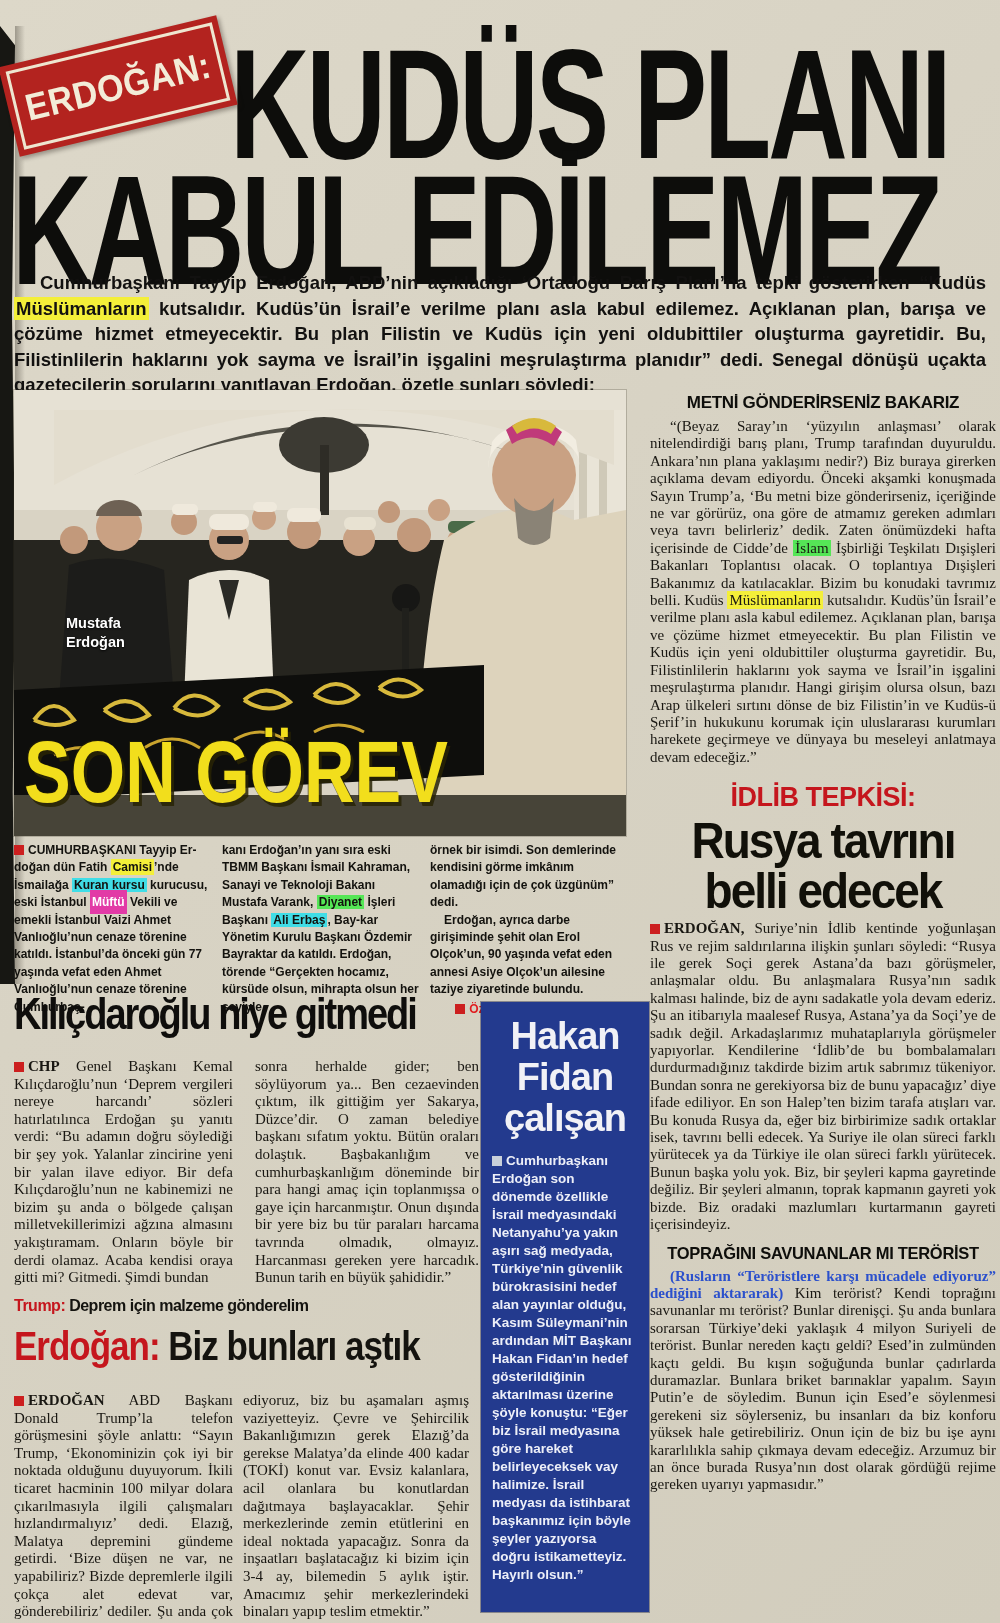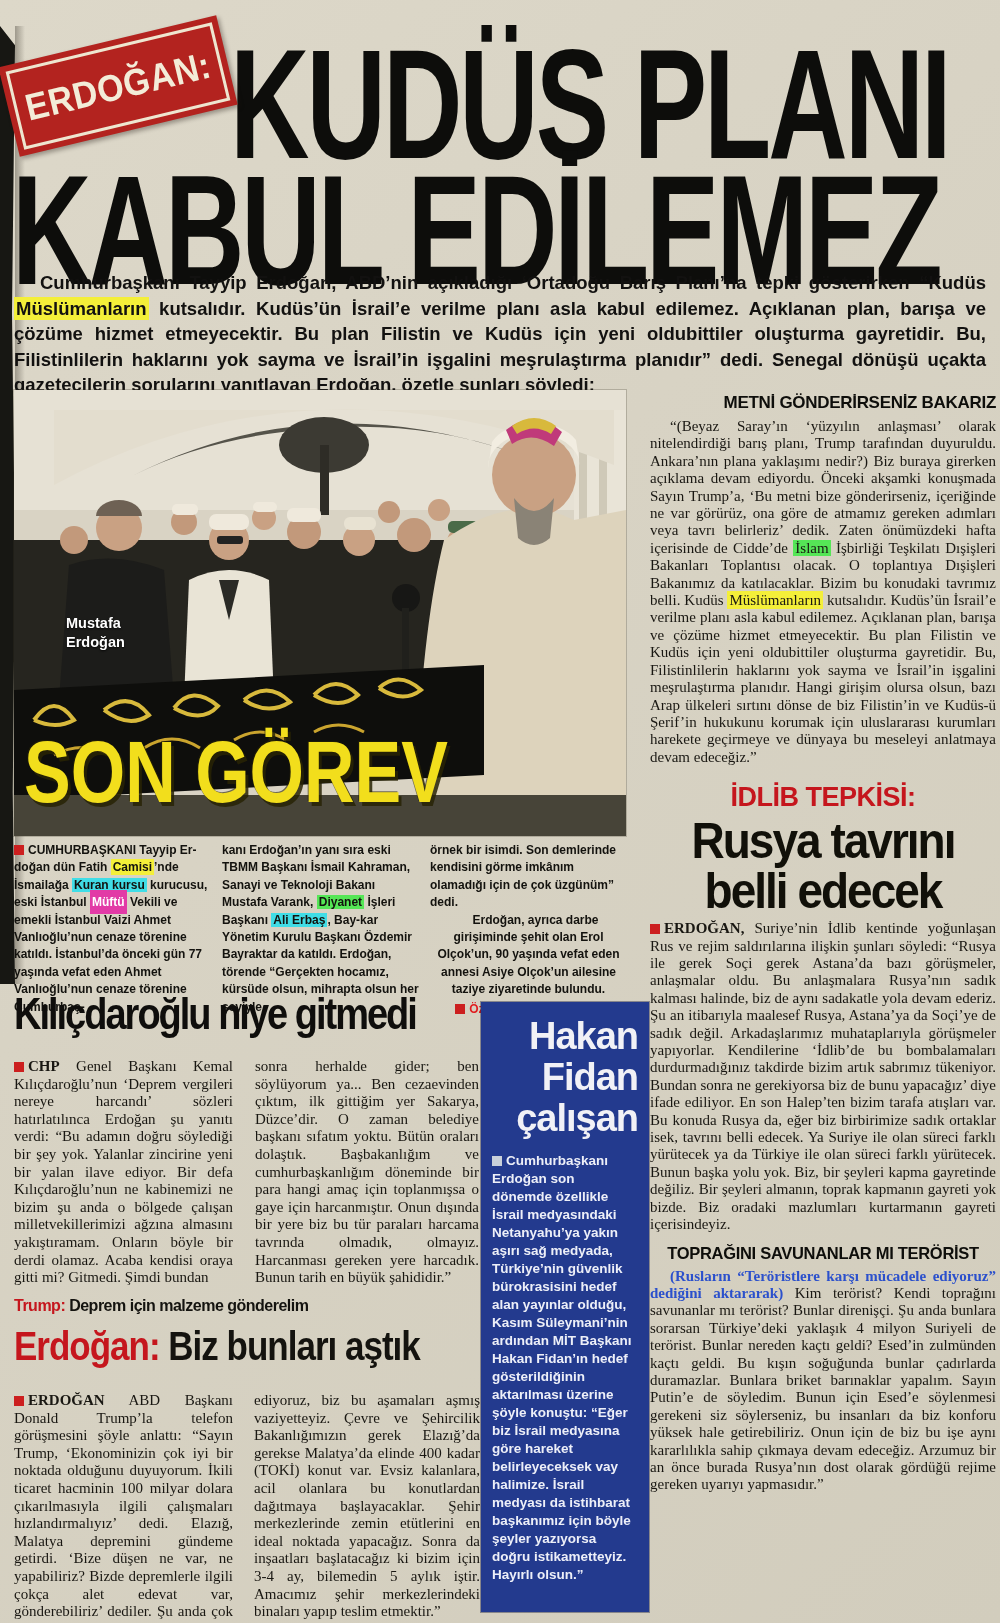--- a/index.html
+++ b/index.html
@@ -35,46 +35,46 @@
   .photo svg{display:block;}
   .photo-name{position:absolute;left:52px;top:224px;color:#fff;font-weight:700;font-size:14.5px;line-height:1.3;
               text-shadow:0 1px 2px rgba(0,0,0,.8);}
   .photo-overlay-title{position:absolute;left:10px;bottom:14px;font-weight:900;font-size:70px;letter-spacing:0;
               color:#f2de1c;transform:scaleY(1.25);transform-origin:bottom left;white-space:nowrap;
               text-shadow:3px 3px 0 rgba(40,35,5,.85),-1px -1px 0 rgba(40,35,5,.6);}
   
   .cap{position:absolute;top:842px;width:197px;font-weight:700;font-size:12px;line-height:17.4px;color:#13120e;text-align:left;}
   .c1{left:14px;}.c2{left:222px;}.c3{left:430px;}
   .cap p{margin:0;}
-  .cap .p2{text-indent:14px;text-align:center;}
+  .cap .p2{text-indent:14px;}
   .byline{margin-top:2px;text-align:right;color:#e01d1f;font-weight:800;font-size:12px;}
   .sq{display:inline-block;width:10px;height:10px;background:#cc1f1f;margin-right:4px;vertical-align:-1px;}
   .sq-blue{background:#c9d0da;}
   
   .kilic-title{position:absolute;left:14px;top:990px;font-weight:900;font-size:38px;letter-spacing:-2px;
                color:#0f0e0c;transform:scaleY(1.15);transform-origin:top left;white-space:nowrap;}
   .serifcol{position:absolute;font-family:"Liberation Serif",serif;font-size:15px;line-height:17.6px;
             text-align:justify;color:#191712;overflow:hidden;}
   .k1{left:14px;top:1058px;width:219px;height:244px;}
   .k2{left:255px;top:1058px;width:224px;height:244px;}
   .b1{left:14px;top:1392px;width:219px;height:228px;}
-  .b2{left:254px;top:1392px;width:226px;height:228px;}
+  .b2{left:243px;top:1392px;width:226px;height:228px;}
   .lead-word{font-weight:700;}
   .trump-kicker{position:absolute;left:14px;top:1297px;font-weight:900;font-size:16px;letter-spacing:-.5px;white-space:nowrap;}
   .red-name{color:#c5161d;}
   .erdogan-title{position:absolute;left:14px;top:1322px;font-weight:900;font-size:35px;letter-spacing:-1px;
                  transform:scaleY(1.18);transform-origin:top left;white-space:nowrap;}
   
   .bluebox{position:absolute;left:481px;top:1002px;width:168px;height:610px;background:#233a8e;
            box-sizing:border-box;padding:14px 11px;box-shadow:0 0 0 1px rgba(20,25,60,.4);}
-  .bluebox h2{margin:0;text-align:right;color:#f1f1f6;font-weight:800;font-size:38px;line-height:1.08;letter-spacing:-1px;}
+  .bluebox h2{margin:0;text-align:center;color:#f1f1f6;font-weight:800;font-size:38px;line-height:1.08;letter-spacing:-1px;}
   .bluebox .body{margin-top:13px;color:#edeff8;font-weight:700;font-size:13.5px;line-height:18px;text-align:left;}
   
   .rightcol{position:absolute;left:650px;top:393px;width:346px;}
-  .art-title{margin:0;text-align:right;font-weight:800;font-size:17px;letter-spacing:-.3px;color:#0e0e0b;}
+  .art-title{margin:0;text-align:center;font-weight:800;font-size:17px;letter-spacing:-.3px;color:#0e0e0b;}
   .serifbody{font-family:"Liberation Serif",serif;font-size:15px;line-height:17.4px;text-align:justify;
              color:#191712;margin:5px 0 0;}
   .indent{text-indent:20px;}
   .idlib-kicker{margin:16px 0 0;text-align:center;font-weight:900;font-size:27px;letter-spacing:-.5px;color:#c5161d;}
   .idlib-title{margin:4px 0 12px;text-align:center;font-weight:800;font-size:46px;line-height:.99;
                letter-spacing:-2px;color:#111009;transform:scaleY(1.08);transform-origin:top center;}
   .toprak-title{margin:10px 14px 0;text-align:center;font-weight:800;font-size:16.5px;letter-spacing:-.3px;color:#0e0e0b;}
   .blue-text{color:#2b50cc;font-weight:700;}
 </style>
 </head>

